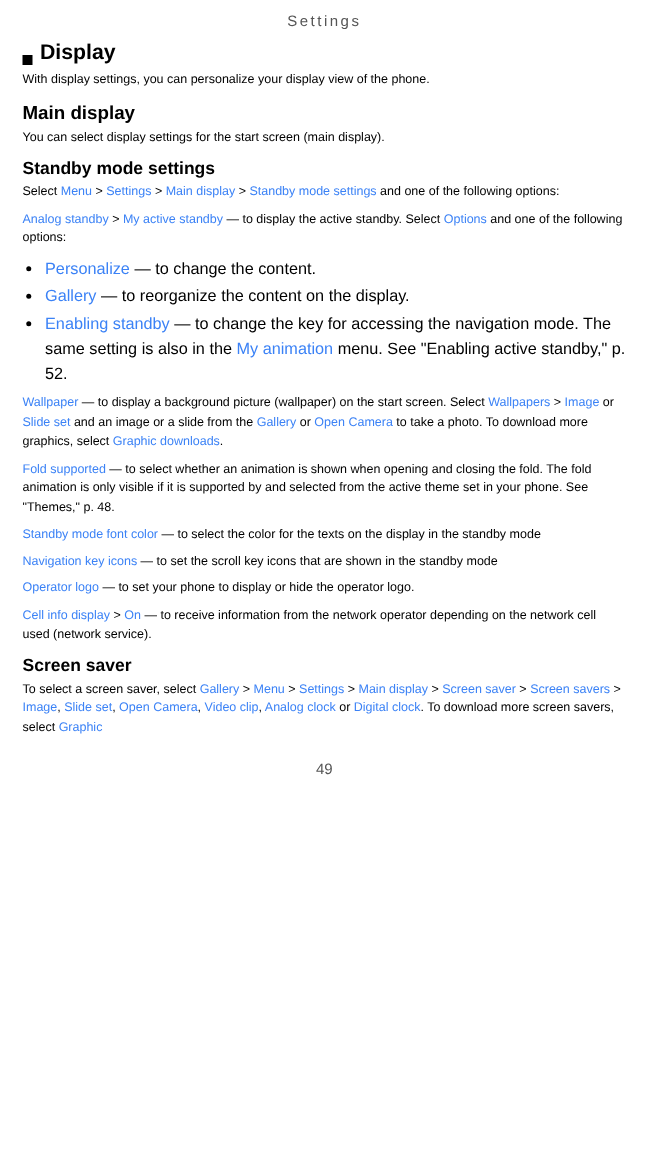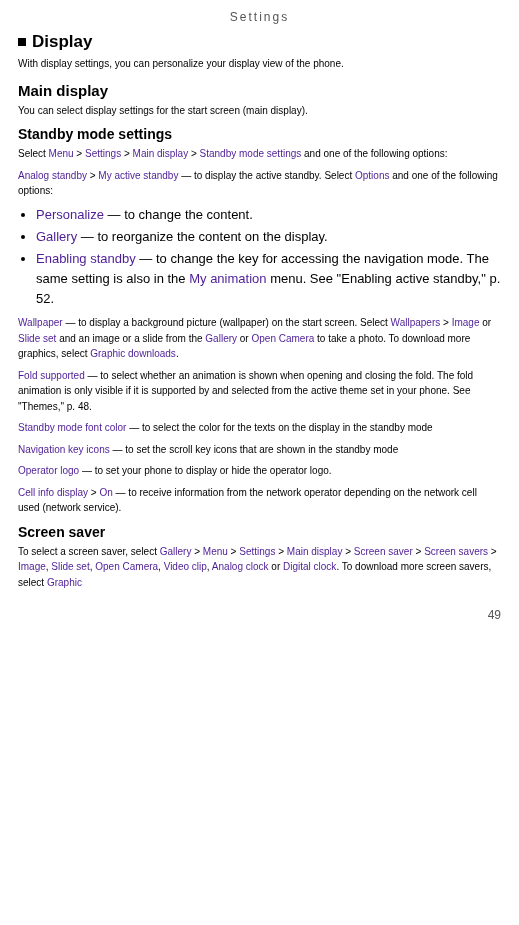--- a/index.html
+++ b/index.html
@@ -18,21 +18,21 @@
       color: #555;
       letter-spacing: 2px;
       margin-bottom: 8px;
     }
     .section-heading {
       font-size: 17px;
       font-weight: bold;
       color: #000;
       margin-bottom: 4px;
       display: flex;
-      align-items: center;
+      align-items: flex-end;
       gap: 6px;
     }
     .section-heading .bullet {
       display: inline-block;
       width: 8px;
       height: 8px;
       background: #000;
     }
     .subsection-heading {
       font-size: 15px;
@@ -47,32 +47,32 @@
       color: #000;
       margin-top: 8px;
       margin-bottom: 4px;
     }
     p {
       font-size: 10px;
       line-height: 1.55;
       margin-bottom: 6px;
       color: #000;
     }
-    .link { color: #4c1d95; }
+    .link { color: #3b82f6; }
     .bullet-list {
       margin: 4px 0 6px 18px;
     }
     .bullet-list li {
       font-size: 13px;
       line-height: 1.55;
       margin-bottom: 2px;
       list-style: disc;
     }
     .page-number {
-      text-align: right;
+      text-align: center;
       font-size: 12px;
       color: #555;
       margin-top: 18px;
     }
   </style>
 </head>
 <body>
 
 <div>
   <div class="page-title">Settings</div>

